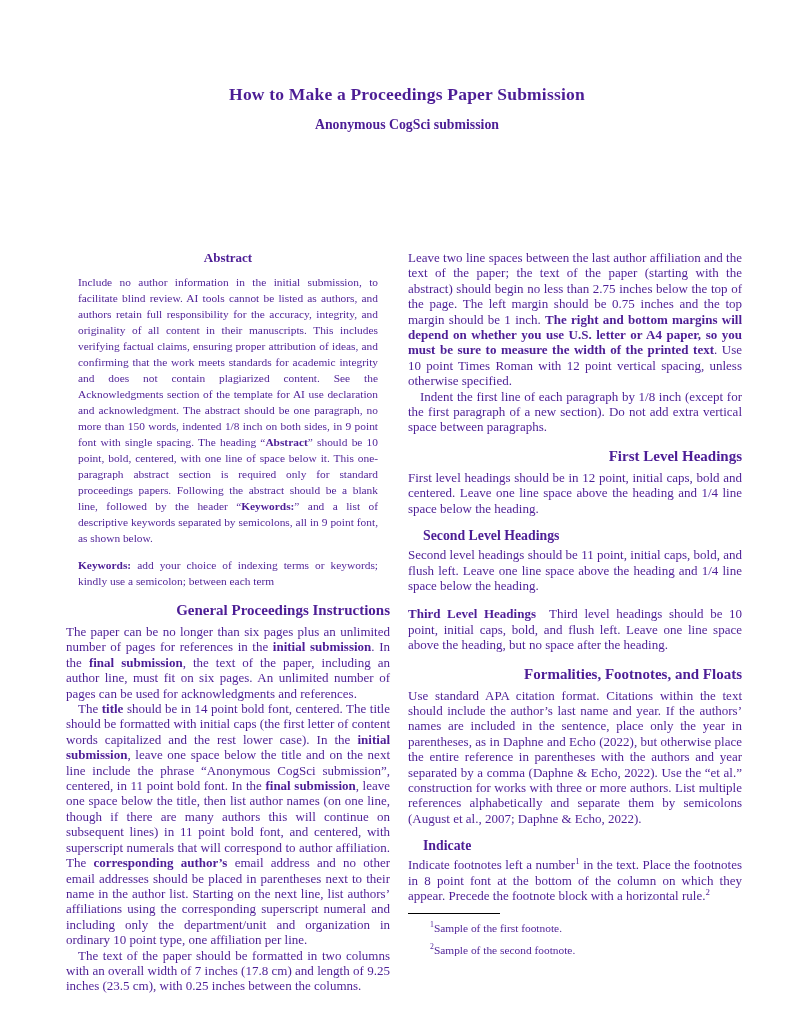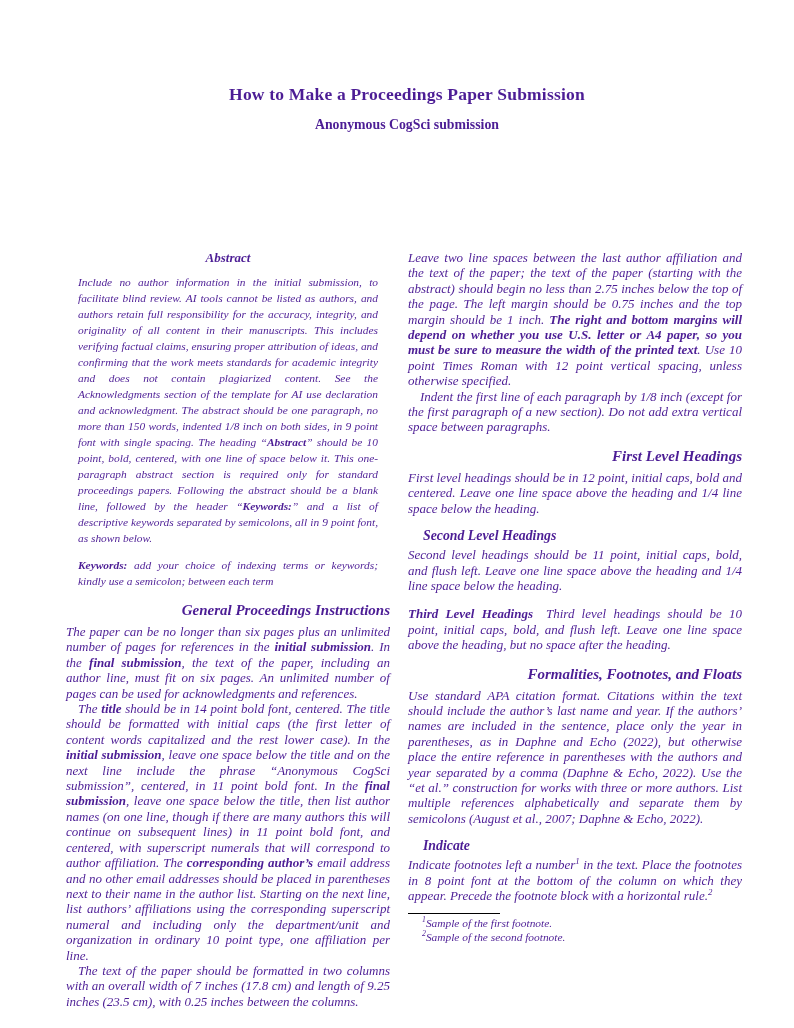--- a/index.html
+++ b/index.html
@@ -10,40 +10,40 @@
     background:#ffffff;
     color:#4c1d95;
     font-family:"Liberation Serif","DejaVu Serif",serif;
     overflow:hidden;
     padding-left:20px;
   }
   .title-block { position:absolute; top:84px; left:0; right:0; text-align:center; }
   .paper-title { font-size:17.5px; font-weight:bold; letter-spacing:0.2px; }
   .paper-subtitle { font-size:13.8px; font-weight:bold; margin-top:12px; }
 
-  .col { position:absolute; top:250px;font-style:italic; }
+  .col { position:absolute; top:250px; }
   .col-left  { left:66px;  width:324px; }
   .col-right { left:408px; width:334px; }
 
   .body-p { font-size:13px; line-height:15.4px; text-align:justify; margin:0; }
   .indent { text-indent:12px; }
   .space-above { margin-top:13px; }
 
   .abstract-heading { font-size:13px; font-weight:bold; text-align:center; margin:0 0 8px 0; }
   .abstract-body, .keywords {
     font-size:11.4px; line-height:16px; text-align:justify;
     padding:0 12px; margin:0;
   }
   .keywords { margin-top:11px; }
 
   .h1 { font-size:15px; font-weight:bold; text-align:right; margin:13px 0 5px 0; }
   .h2 { font-size:13.8px; font-weight:bold; text-align:left; margin:12px 0 3px 15px; }
 
   .footnote-rule { width:92px; height:0; border-top:1.2px solid #000; margin:10px 0 3px 0; }
-  .footnote { font-size:11.4px; line-height:13.6px; text-align:left; margin:0; text-indent:14px; }
+  .footnote { font-size:11.4px; line-height:13.6px; text-align:left; margin:8px; text-indent:14px; }
 
   .b { font-weight:bold; }
   sup { font-size:68%; line-height:0; vertical-align:super; }
 </style>
 </head>
 <body>
 
 <div class="page">
   <div class="title-block">
     <div class="paper-title">How to Make a Proceedings Paper Submission</div>

